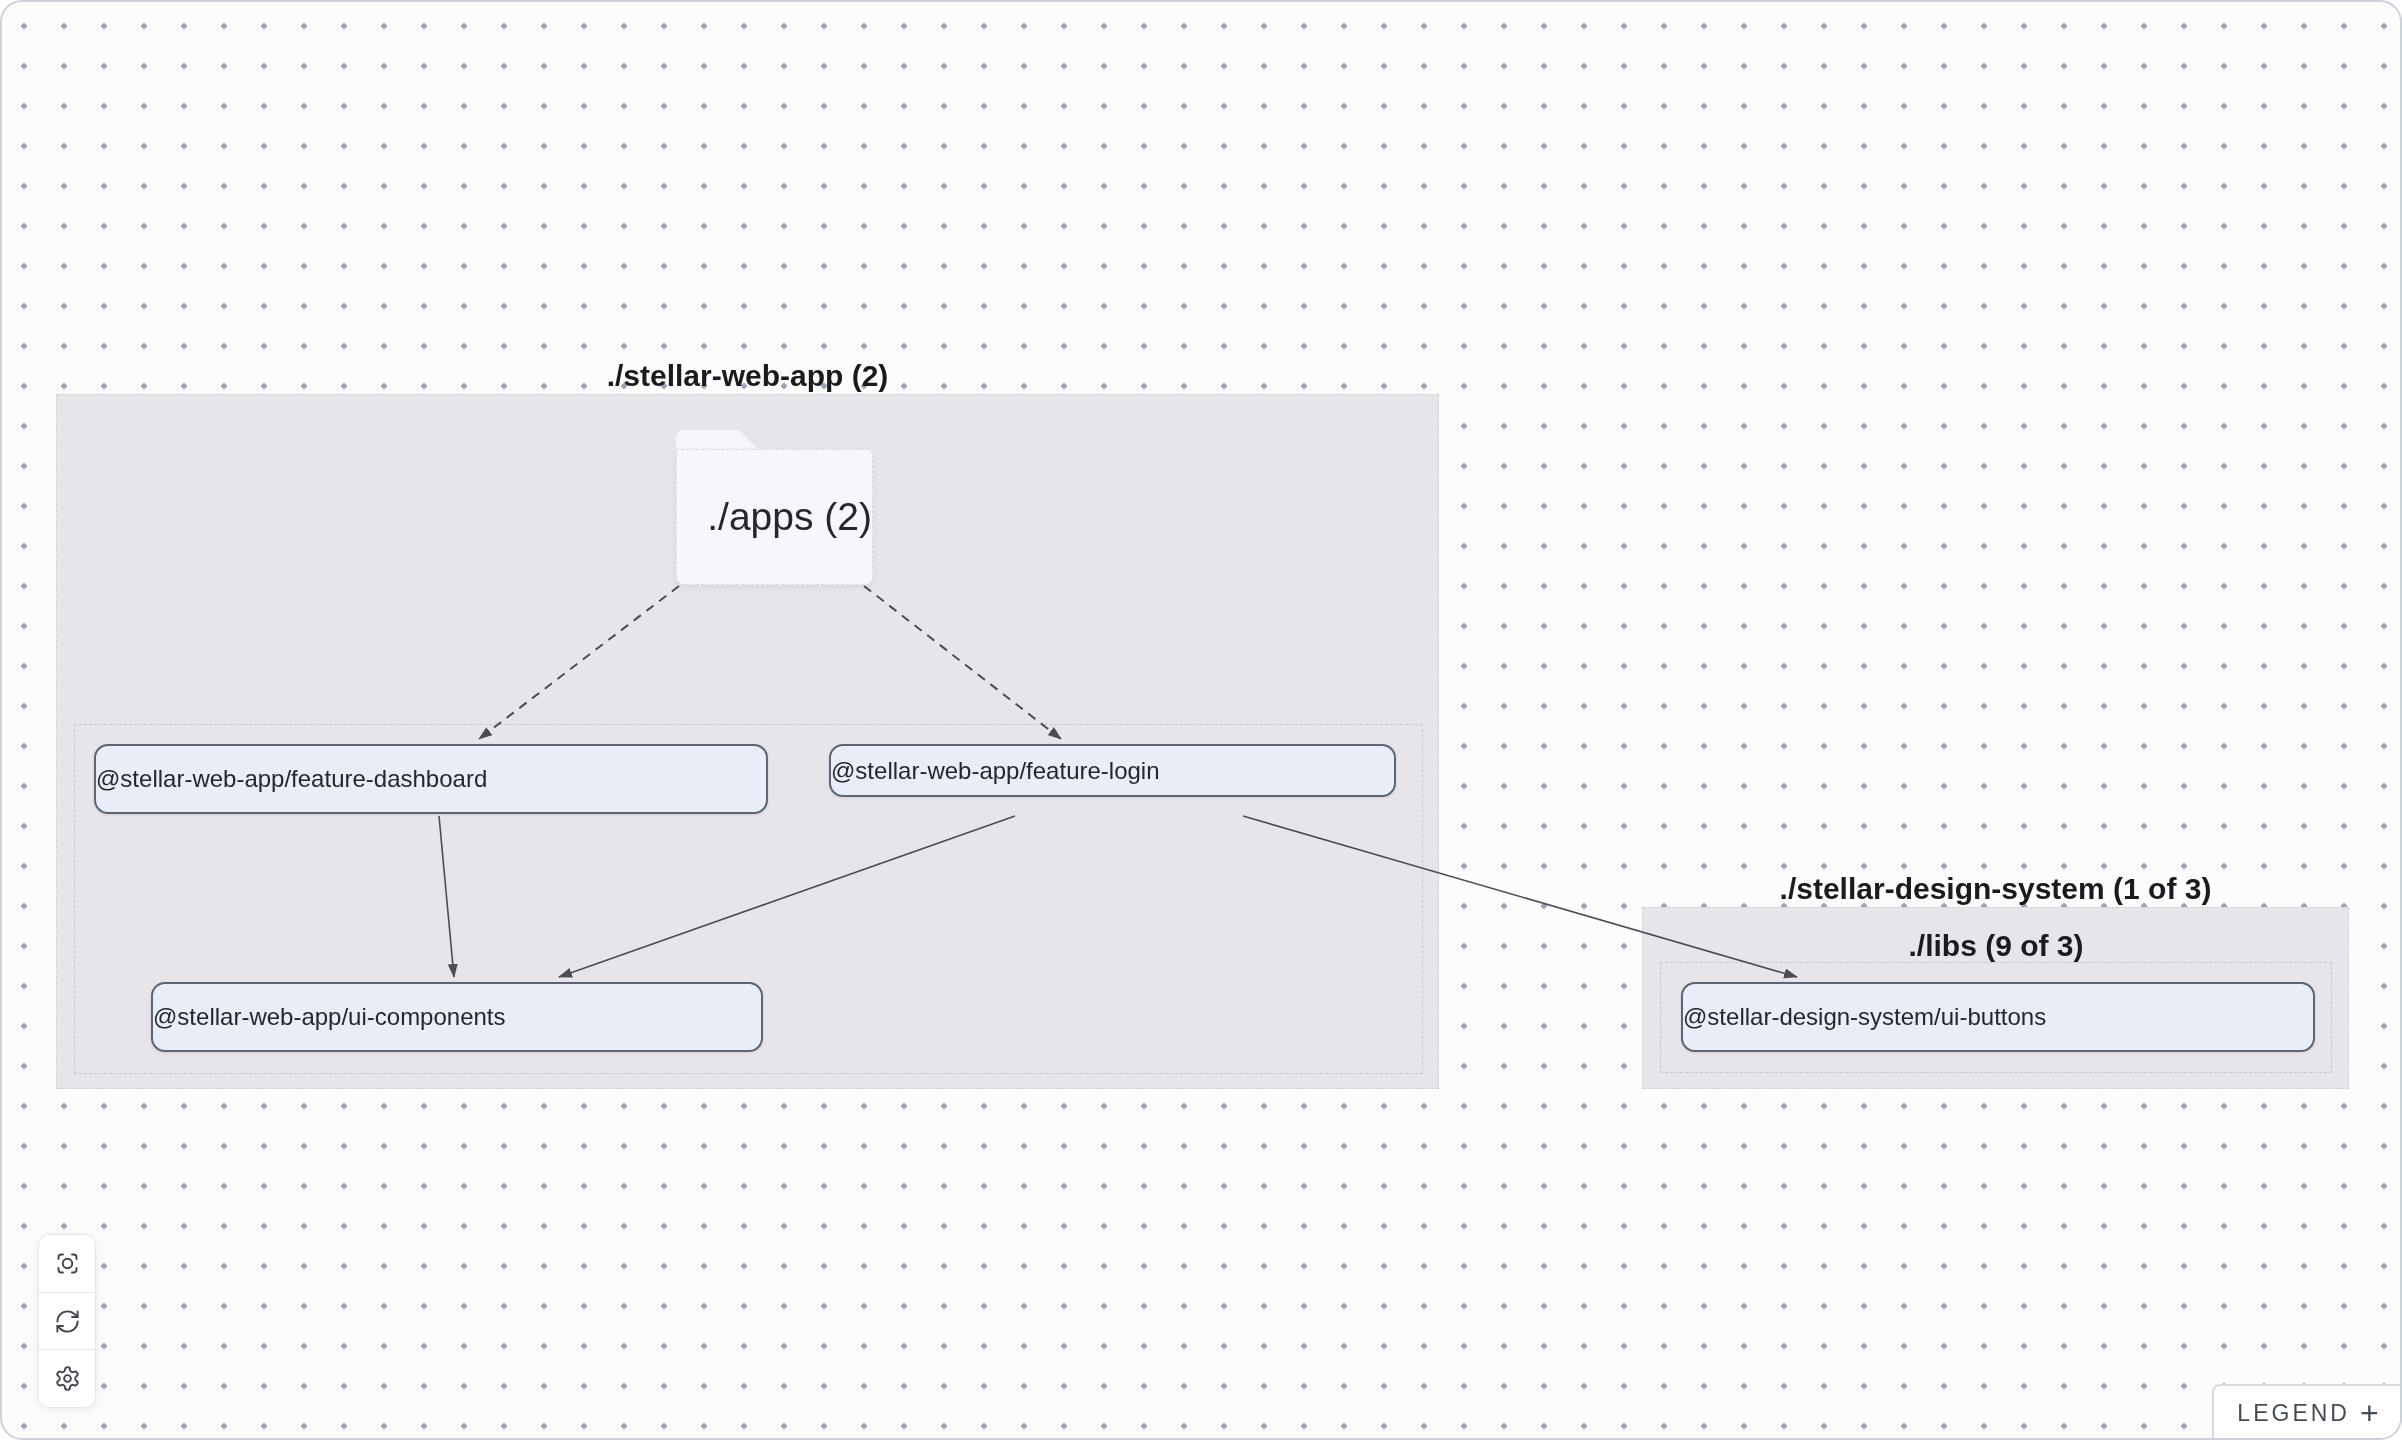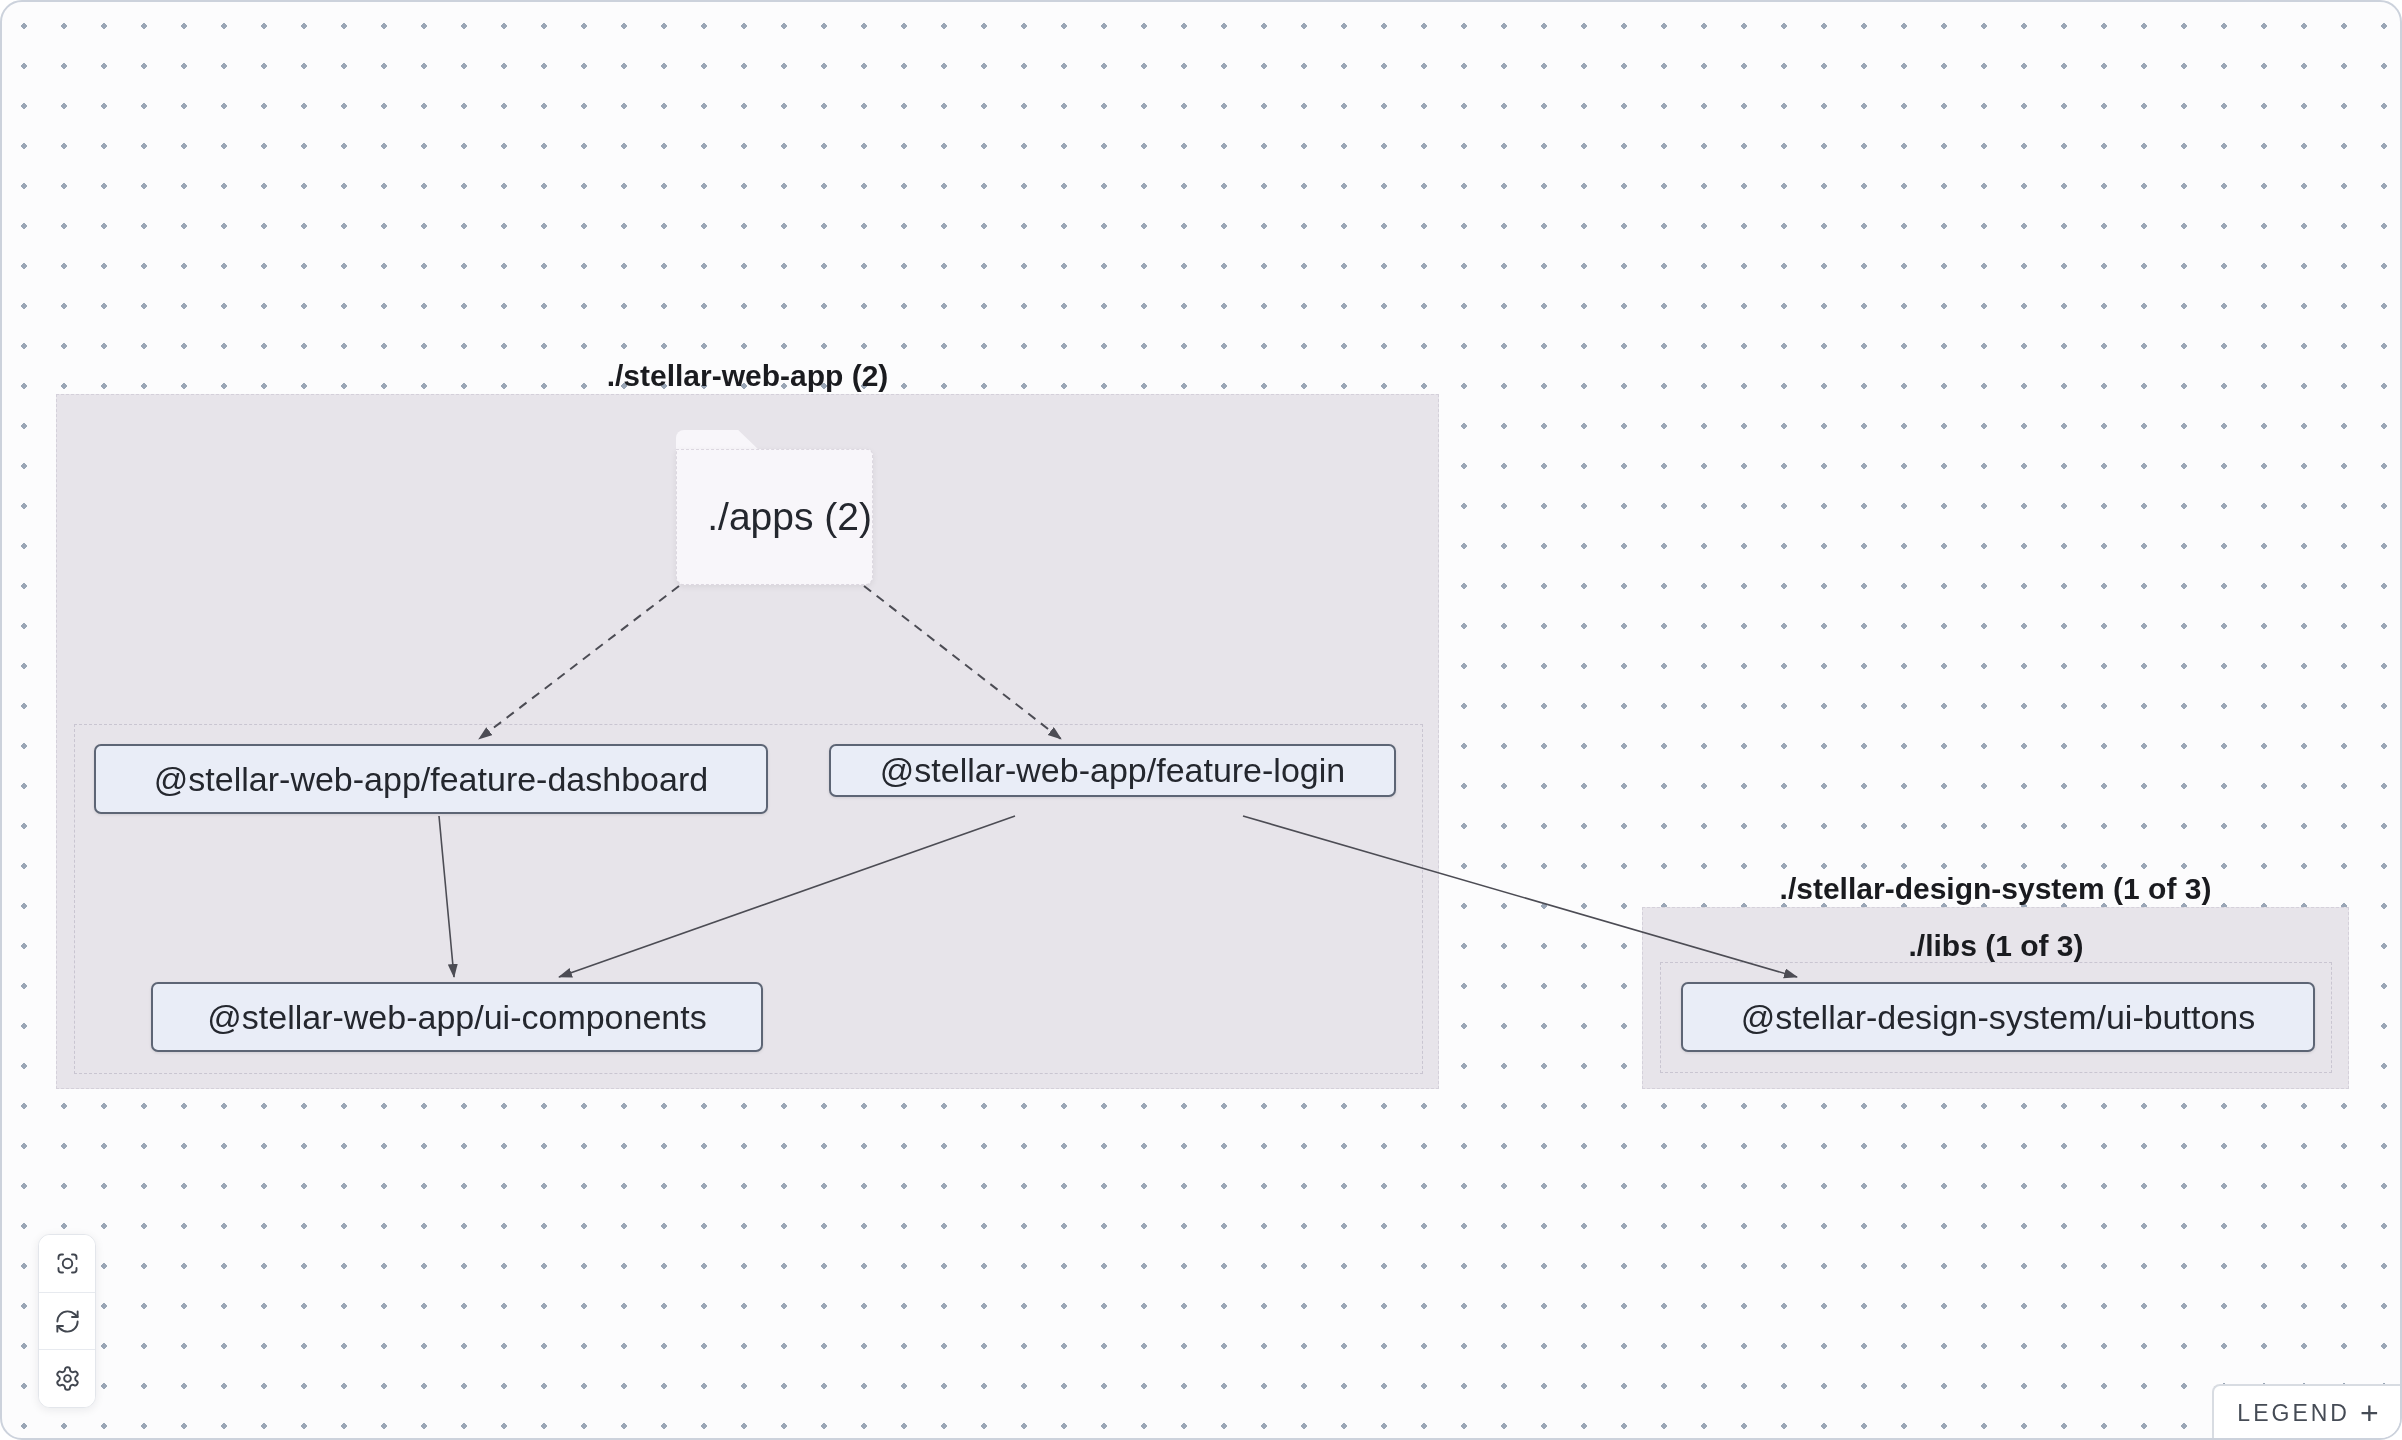--- a/index.html
+++ b/index.html
@@ -24,23 +24,23 @@
     border:1px dashed var(--group-border);
   }
   .subgroup{
     position:absolute;border:1px dashed var(--subgroup-border);
   }
   .grp-title{
     position:absolute;text-align:center;font-size:30px;color:var(--title-text);
     line-height:36px;white-space:nowrap;font-weight:bold;
   }
   .node{
-    position:absolute;display:flex;align-items:center;justify-content:center;
-    background:var(--node-fill);border:2px solid var(--node-border);border-radius:7px;
-    font-size:34px;color:var(--node-text);white-space:nowrap;
+    position:absolute;display:flex;align-items:center;justify-content:flex-start;
+    background:var(--node-fill);border:2px solid var(--node-border);border-radius:14px;
+    font-size:24px;color:var(--node-text);white-space:nowrap;
     box-shadow:0 1px 3px rgba(0,0,0,.10);cursor:pointer;
   }
   .folder-body{
     position:absolute;left:674px;top:447px;width:197px;height:136px;
     background:var(--folder-fill);border:1px dashed var(--folder-border);
     border-radius:0 6px 8px 8px;box-shadow:0 2px 6px rgba(0,0,0,.07);
     display:flex;align-items:center;justify-content:flex-end;
     font-size:39px;color:var(--node-text);cursor:pointer;
   }
   .folder-tab{
@@ -81,21 +81,21 @@
 
   <div class="subgroup" style="left:72px;top:722px;width:1349px;height:350px;"></div>
 
 
   <div class="grp-title" style="left:1640px;top:869px;width:707px;">./stellar-design-system (1 of 3)</div>
 
   <div class="group" style="left:1640px;top:905px;width:707px;height:182px;"></div>
 
   <div class="subgroup" style="left:1658px;top:960px;width:672px;height:111px;"></div>
 
-  <div class="grp-title" style="left:1658px;top:926px;width:672px;">./libs (1 of 3)</div>
+  <div class="grp-title" style="left:1658px;top:926px;width:672px;">./libs (9 of 3)</div>
 
   <svg id="edges" viewBox="0 0 2402 1440" xmlns="http://www.w3.org/2000/svg">
     <defs>
       <marker id="arrow" markerUnits="userSpaceOnUse" markerWidth="15" markerHeight="11" refX="13" refY="5" orient="auto">
         <path d="M0,0 L14,5 L0,10 z" fill="#4c4c54"></path>
       </marker>
     </defs>
     <line x1="677" y1="584" x2="477" y2="737" stroke="#4c4c54" stroke-width="2" stroke-dasharray="9 7" marker-end="url(#arrow)"></line>
     <line x1="862" y1="584" x2="1059" y2="737" stroke="#4c4c54" stroke-width="2" stroke-dasharray="9 7" marker-end="url(#arrow)"></line>
     <line x1="437" y1="814" x2="452" y2="975" stroke="#4c4c54" stroke-width="1.6" marker-end="url(#arrow)"></line>

